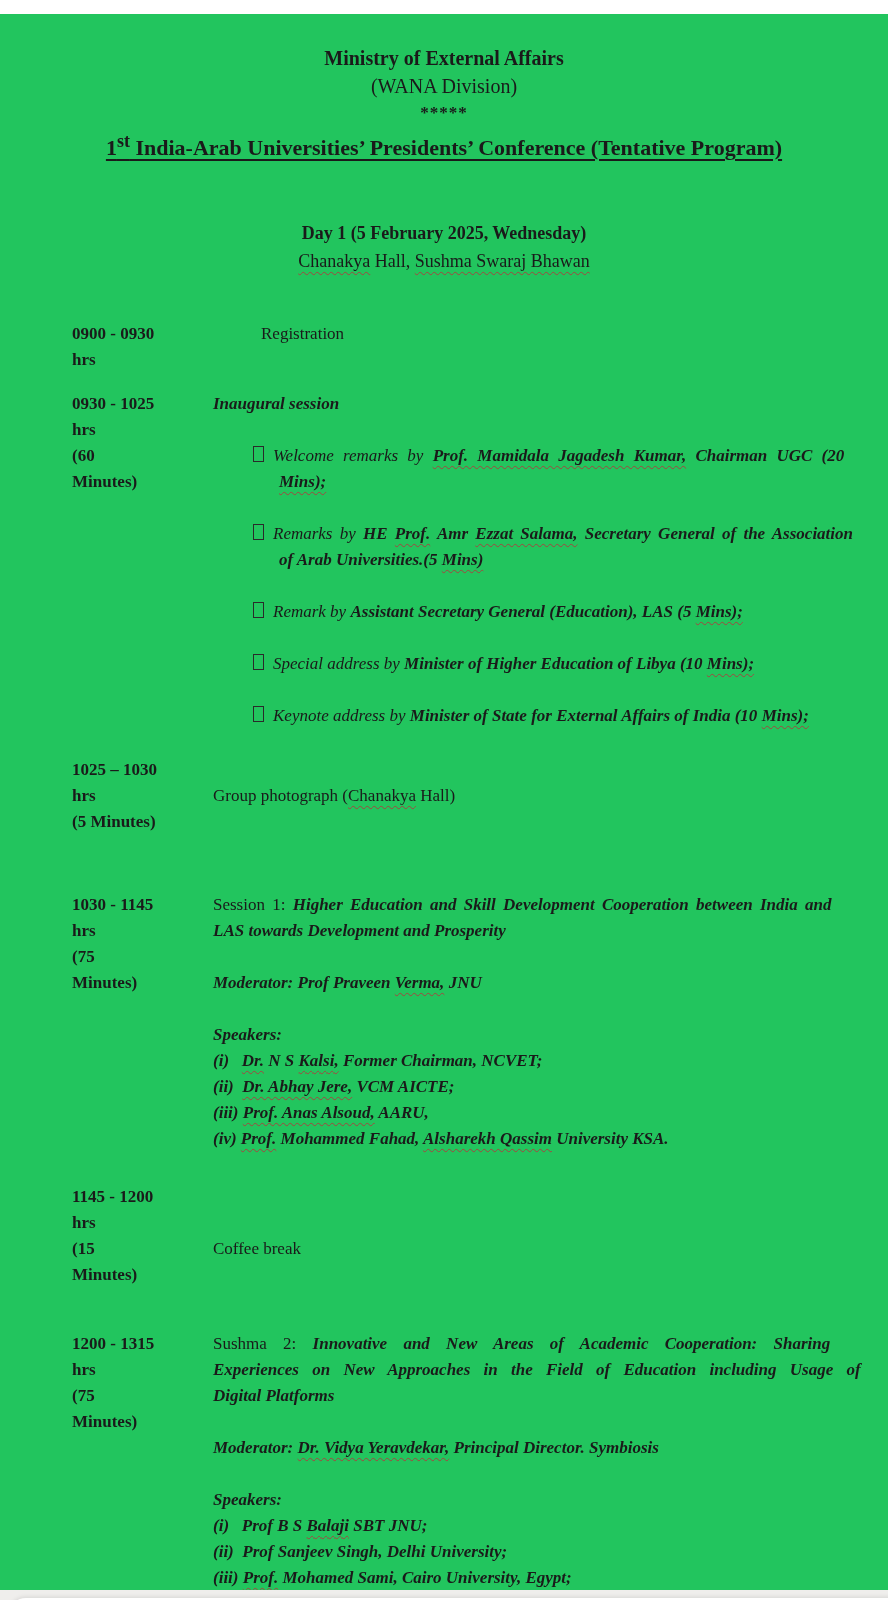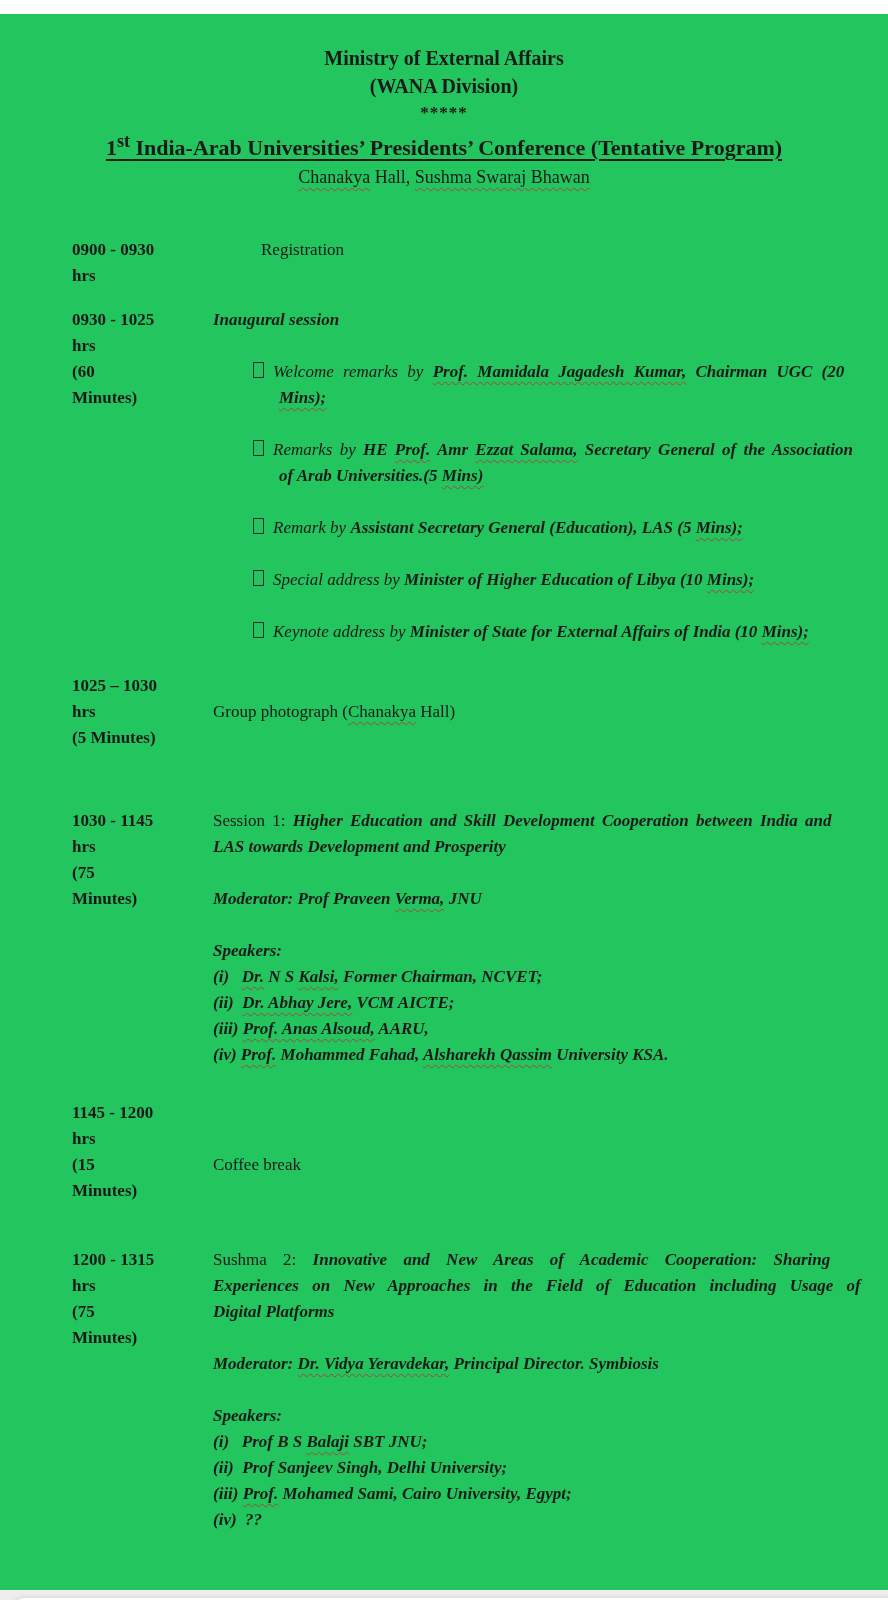--- a/index.html
+++ b/index.html
@@ -5,21 +5,21 @@
   html,body{margin:0;padding:0;}
   .page{
     width:888px;height:1600px;overflow:hidden;position:relative;
     background:#22c55e;color:#1a1a1a;
     font-family:"Liberation Serif","DejaVu Serif",serif;
     font-size:17px;
     margin-top:14px;
   }
   .doc-header{padding-top:30px;text-align:center;}
   .t1{font-size:20px;font-weight:bold;line-height:28px;}
-  .t2{font-size:20px;font-weight:bold;line-height:28px;}
+  .t2{font-size:20px;font-weight:normal;line-height:28px;}
   .stars{font-size:17px;font-weight:bold;line-height:26px;letter-spacing:1px;}
   .conf{font-size:22px;font-weight:bold;line-height:30px;
         text-decoration:underline;text-decoration-thickness:2px;text-underline-offset:4px;}
   .conf sup{font-size:18px;}
   .dayline{font-size:18px;font-weight:bold;line-height:28px;margin-top:56px;}
   .venue{font-size:18px;font-weight:normal;line-height:28px;}
   .rows{padding-left:72px;}
   .row{display:flex;}
   .row:nth-child(1){margin-top:46px;gap:48px;}
   .row:nth-child(2){margin-top:18px;}
@@ -46,20 +46,21 @@
 </style>
 </head>
 <body>
 
 <div class="page">
   <div class="doc-header">
     <div class="t1">Ministry of External Affairs</div>
     <div class="t2">(WANA Division)</div>
     <div class="stars">*****</div>
     <div class="conf"><span>1</span><sup>st</sup><span> India-Arab Universities’ Presidents’ Conference (Tentative Program)</span></div>
+    <div class="dayline">Day 1 (5 February 2025, Wednesday)</div>
     <div class="venue" id="venue-line"><span class="sq">Chanakya</span><span class=""> Hall, </span><span class="sq">Sushma Swaraj Bhawan</span></div>
   </div>
 
   <div class="rows" id="schedule">
       <div class="row">
         <div class="time">
           <div class="line">0900 - 0930</div>
           <div class="line">hrs</div>
         </div>
         <div class="content">

